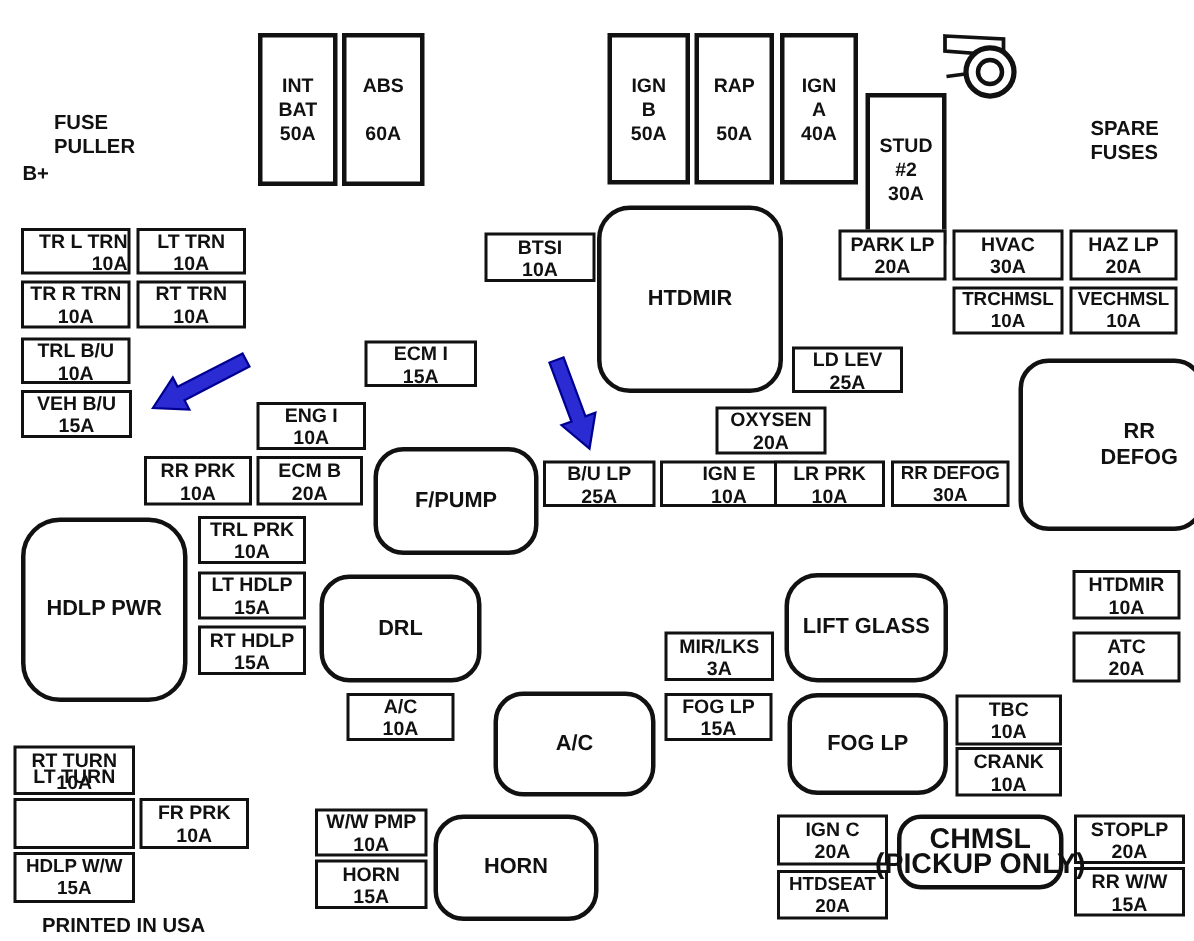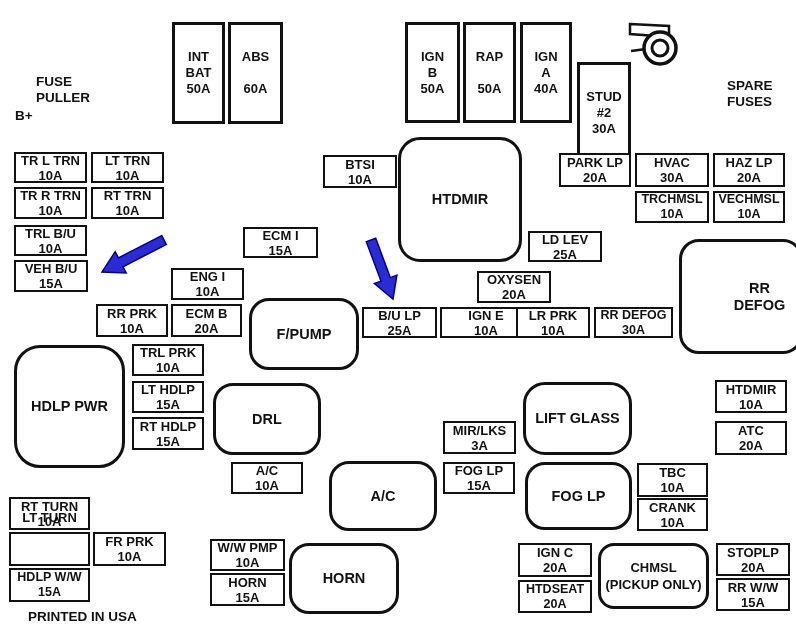--- a/index.html
+++ b/index.html
@@ -58,21 +58,21 @@
     <div class="fusebox tall" style="left: 520px; top: 22px; width: 52px; height: 101px;">
       <span>IGN</span>
       <span>A</span>
       <span>40A</span>
     </div>
     <div class="fusebox tall" style="left: 577px; top: 22px; width: 54px; height: 101px; margin-top: 40px;">
       <span>STUD</span>
       <span>#2</span>
       <span>30A</span>
     </div>
-    <div class="fusebox" style="left: 14px; top: 152px; width: 73px; height: 31px;">
+    <div class="fusebox" style="left: 14px; top: 152px; width: 73px; height: 31px; align-items: flex-end;">
       <span>TR L TRN</span>
       <span>10A</span>
     </div>
     <div class="fusebox" style="left: 91px; top: 152px; width: 73px; height: 31px;">
       <span>LT TRN</span>
       <span>10A</span>
     </div>
     <div class="fusebox" style="left: 14px; top: 187px; width: 73px; height: 32px;">
       <span>TR R TRN</span>
       <span>10A</span>
@@ -254,21 +254,21 @@
     </div>
     <div class="relaybox" style="left: 329px; top: 461px; width: 108px; height: 70px; border-radius: 20px;">
       <span>A/C</span>
     </div>
     <div class="relaybox" style="left: 525px; top: 462px; width: 107px; height: 68px; border-radius: 20px;">
       <span>FOG LP</span>
     </div>
     <div class="relaybox" style="left: 289px; top: 543px; width: 110px; height: 71px; border-radius: 20px;">
       <span>HORN</span>
     </div>
-    <div class="relaybox" style="left: 598px; top: 543px; width: 111px; height: 66px; border-radius: 16px; font-size: 13px;">
+    <div class="relaybox" style="left: 598px; top: 543px; width: 111px; height: 50px; border-radius: 16px; font-size: 19px;">
       <span>CHMSL</span>
       <span>(PICKUP ONLY)</span>
     </div>
     <div class="freelabel" style="left: 36px; top: 74px;">
       <div>FUSE</div>
       <div>PULLER</div>
     </div>
     <div class="freelabel" style="left: 15px; top: 108px;">
       <div>B+</div>
     </div>

